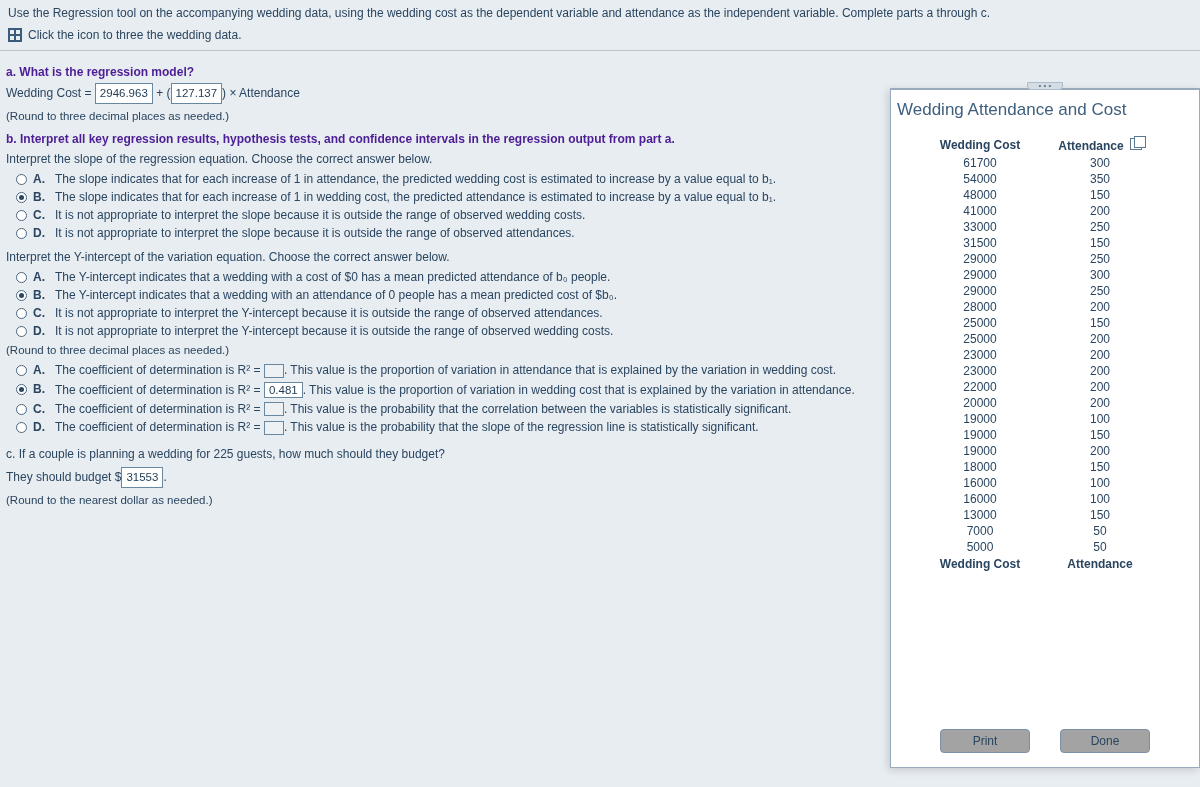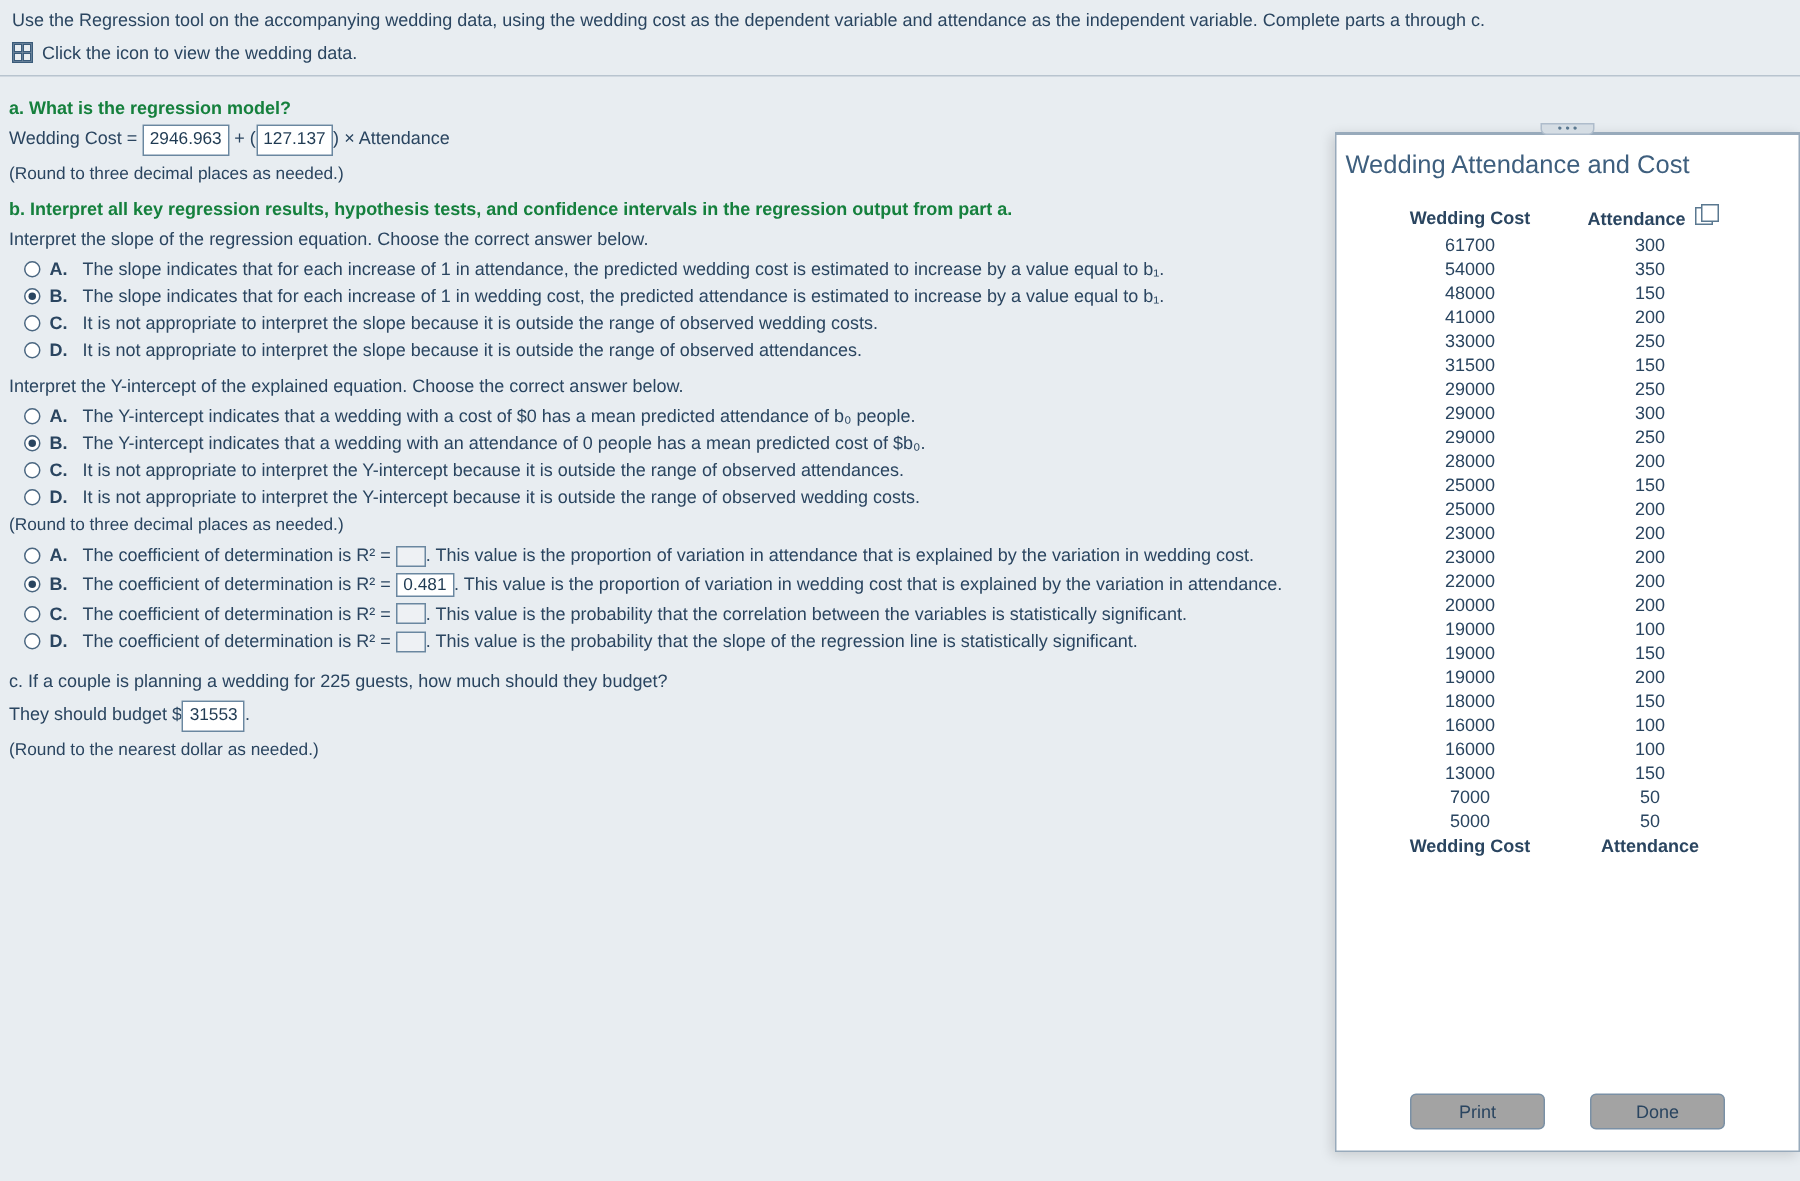--- a/index.html
+++ b/index.html
@@ -15,21 +15,21 @@
   }
   .top-instr { padding: 6px 8px 4px 8px; }
   .icon-line { padding: 4px 8px 8px 8px; display: flex; align-items: center; gap: 6px; }
   .table-icon {
     width: 14px; height: 14px; border: 1px solid #3a5b7a;
     display: inline-flex; flex-wrap: wrap;
   }
   .table-icon span { width: 50%; height: 50%; border: 0.5px solid #3a5b7a; }
   hr.sep { border: none; border-top: 1px solid #b8c4cf; margin: 0 0 2px 0; }
   .main { padding: 6px 10px 6px 6px; width: 880px; }
-  .section-title { font-weight: bold; margin: 6px 0 4px 0; color: #15803d; }
+  .section-title { font-weight: bold; margin: 6px 0 4px 0; color: #4c1d95; }
   .line { margin: 2px 0 4px 0; line-height: 1.5; }
   .note { font-size: 11.5px; }
   .input-box {
     display: inline-block; border: 1px solid #6a87a0;
     background: #fff; padding: 1px 4px; min-width: 38px;
     font-size: 11.5px; text-align: left; color: #1f3a52;
   }
   .choice-row { display: flex; align-items: flex-start; gap: 6px; margin: 4px 0 4px 10px; }
   .radio {
     width: 11px; height: 11px; border: 1px solid #4a6680;
@@ -90,21 +90,21 @@
 <body>
 
 <div class="top-instr">Use the Regression tool on the accompanying wedding data, using the wedding cost as the dependent variable and attendance as the independent variable. Complete parts a through c.</div>
 <div class="icon-line">
   <span class="table-icon">
       <span></span>
       <span></span>
       <span></span>
       <span></span>
     </span>
-  <span>Click the icon to view the wedding data.</span>
+  <span>Click the icon to three the wedding data.</span>
 </div>
 <hr class="sep">
 
 <div class="main">
   <div class="section-title">a. What is the regression model?</div>
   <div class="line">
     <span>Wedding Cost =</span>
     <span class="input-box">2946.963</span>
     <span> + </span>
     (<span class="input-box">127.137</span>)
@@ -129,21 +129,21 @@
       <span class="radio"></span>
       <span class="opt-label">C.</span>
       <span>It is not appropriate to interpret the slope because it is outside the range of observed wedding costs.</span>
     </div>
   <div class="choice-row">
       <span class="radio"></span>
       <span class="opt-label">D.</span>
       <span>It is not appropriate to interpret the slope because it is outside the range of observed attendances.</span>
     </div>
 
-  <div class="line" style="margin-top:8px;">Interpret the Y-intercept of the explained equation. Choose the correct answer below.</div>
+  <div class="line" style="margin-top:8px;">Interpret the Y-intercept of the variation equation. Choose the correct answer below.</div>
   <div class="choice-row">
       <span class="radio"></span>
       <span class="opt-label">A.</span>
       <span>The Y-intercept indicates that a wedding with a cost of $0 has a mean predicted attendance of b₀ people.</span>
     </div>
   <div class="choice-row">
       <span class="radio selected"></span>
       <span class="opt-label">B.</span>
       <span>The Y-intercept indicates that a wedding with an attendance of 0 people has a mean predicted cost of $b₀.</span>
     </div>

